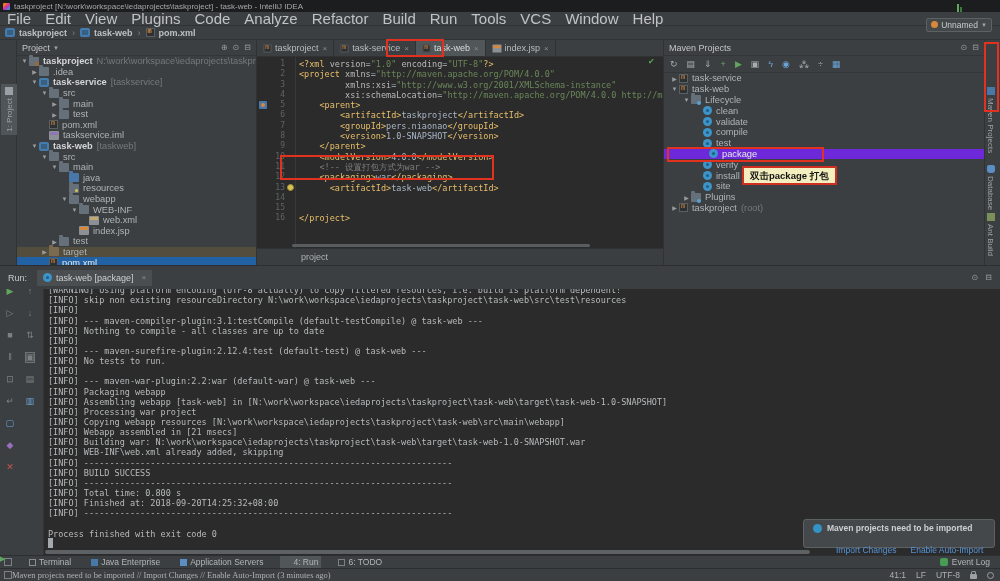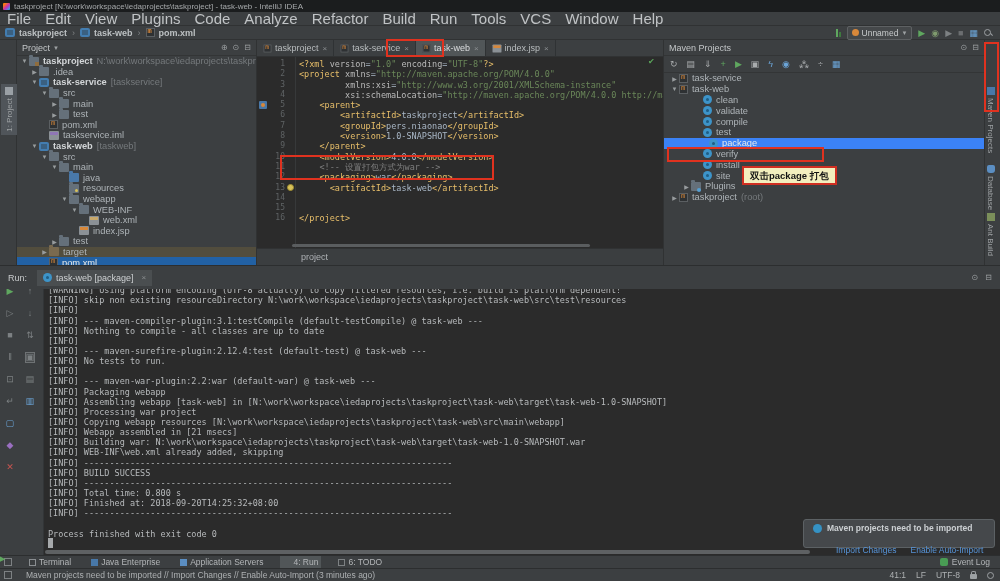--- a/index.html
+++ b/index.html
@@ -5,21 +5,21 @@
   html,body{margin:0;padding:0;background:#222;}
   #app{position:relative;width:1000px;height:581px;background:#3c3f41;font-family:"Liberation Sans",sans-serif;color:#b7babc;overflow:hidden;cursor:default;}
   
   .titlebar{position:absolute;left:0;top:0;width:100%;height:12px;background:#1b1d1e;display:flex;align-items:center;padding-left:3px;box-sizing:border-box;font-size:8px;color:#a6a9ab;}
   .app-icon{width:7px;height:7px;margin-right:4px;background:linear-gradient(135deg,#f97a12 20%,#c22fb5 55%,#07c3f2);border-radius:1px;}
   .menubar{position:absolute;left:0;top:12px;width:100%;height:13px;background:#3c3f41;border-bottom:1px solid #303233;display:flex;align-items:center;font-size:15px;color:#c0c3c5;}
   .menubar .mitem{padding:0 7px;}
   .navbar{position:absolute;left:0;top:26px;width:100%;height:14px;display:flex;align-items:center;font-size:9px;border-bottom:1px solid #303233;box-sizing:border-box;}
   .crumb{display:flex;align-items:center;margin-left:5px;color:#bcc0c2;font-weight:bold;}
   .crumb-sep{color:#7e8284;margin-right:5px;font-weight:normal;}
-  .nav-right{margin-left:auto;display:flex;align-items:center;gap:6px;padding-right:8px;}
+  .nav-right{margin-left:auto;display:flex;align-items:center;gap:6px;padding-right:8px;flex-direction:column;}
   .bgtask{display:inline-flex;gap:1px;align-items:flex-end;height:8px;}
   .bgtask i{display:block;width:2px;background:#5fa75f;}
   .bgtask i:first-child{height:8px}.bgtask i:last-child{height:5px;background:#3e7a3e}
   .combo{display:flex;align-items:center;gap:3px;border:1px solid #5e6163;border-radius:2px;height:12px;padding:0 4px;background:#45484a;font-size:8.5px;color:#c7cacb;}
   .tomcat{width:7px;height:7px;border-radius:50%;background:#d8883a;}
   .caret-down{font-size:6px;color:#9da1a3;}
   .search-mag{position:relative;width:8px;height:8px;}
   .search-mag::before{content:"";position:absolute;left:0;top:0;width:5px;height:5px;border:1.2px solid #9ca0a3;border-radius:50%;}
   .search-mag::after{content:"";position:absolute;left:5.5px;top:5.5px;width:3px;height:1.2px;background:#9ca0a3;transform:rotate(45deg);}
   
@@ -43,21 +43,21 @@
   .ph-icons{margin-left:auto;display:flex;gap:5px;color:#9da1a3;font-size:8px;}
   .tree{font-size:9.3px;color:#aeb4b8;}
   .trow{display:flex;align-items:center;white-space:nowrap;padding-left:calc(3px + var(--depth,0)*10px);}
   #ptree .trow{height:10.6px;}
   #mtree .trow{height:10.8px;padding-left:calc(6px + var(--depth,0)*12px);}
   .arrow{width:9px;font-size:6px;color:#989c9e;text-align:center;flex:0 0 auto;}
   .tlabel{}
   .bold .tlabel{font-weight:bold;color:#d2d5d7;}
   .tsub{color:#75797c;margin-left:4px;}
   .row-selected{background:#2261a4;color:#e6e9ea;}
-  #mtree .row-selected{background:#3b82f6;padding-left:36px;}
+  #mtree .row-selected{background:#6d28d9;padding-left:36px;}
   .row-target{background:#524d3d;}
   
   .ic{display:inline-block;position:relative;width:10px;height:9px;margin-right:4px;flex:0 0 auto;}
   .ic-folder,.ic-java-folder,.ic-resources-folder,.ic-target-folder,.ic-project-dir,.ic-lifecycle,.ic-plugins{background:#65707a;border-radius:1px;}
   .ic-folder::before,.ic-java-folder::before,.ic-resources-folder::before,.ic-target-folder::before,.ic-project-dir::before,.ic-lifecycle::before,.ic-plugins::before{content:"";position:absolute;top:-2px;left:0;width:4px;height:2px;background:inherit;border-radius:1px 1px 0 0;}
   .ic-java-folder{background:#4978a8;}
   .ic-resources-folder::after{content:"";position:absolute;right:1px;bottom:1px;width:3px;height:3px;background:#d8c15a;border-radius:50%;}
   .ic-target-folder{background:#7a6a4f;}
   .ic-project-dir::after{content:"";position:absolute;right:0;bottom:0;width:4px;height:4px;background:#8f6d3e;}
   .ic-lifecycle::after,.ic-plugins::after{content:"";position:absolute;right:0;bottom:-1px;width:4px;height:4px;border-radius:50%;background:#56a0d2;}
@@ -127,21 +127,21 @@
   .con-caret{position:absolute;left:48px;top:538px;width:5px;height:10px;background:#a6a9ab;z-index:2;}
   .con-hscroll{position:absolute;left:45px;top:550px;width:765px;height:4px;background:#5e6163;border-radius:2px;z-index:3;}
   
   .toolwin-bar{position:absolute;left:0;top:555px;width:100%;height:13px;background:#3c3f41;border-top:1px solid #2c2e2f;display:flex;align-items:center;font-size:8.5px;color:#b3b6b8;box-sizing:border-box;z-index:6;}
   .twb-switcher{margin-left:4px;width:8px;height:8px;border:1px solid #7d8183;box-sizing:border-box;}
   .twb-item{display:flex;align-items:center;gap:3px;margin-left:14px;height:13px;padding:0 3px;}
   .twb-item .sicon{width:7px;height:7px;}
   .twb-item.active{background:#515658;}
   .twb-right{margin-left:auto;margin-right:10px;display:flex;align-items:center;gap:4px;}
   .statusbar{position:absolute;left:0;top:568px;width:100%;height:13px;background:#3c3f41;border-top:1px solid #2c2e2f;display:flex;align-items:center;font-size:8.5px;color:#aeb1b3;box-sizing:border-box;z-index:6;}
-  .sb-msg{margin-left:14px;}
+  .sb-msg{font-family:Liberation Serif, serif;}
   .sb-right{margin-left:auto;display:flex;align-items:center;gap:10px;margin-right:6px;}
   .lock-ic{position:relative;width:7px;height:5px;background:#9ca0a3;border-radius:1px;margin-top:3px;}
   .lock-ic::before{content:"";position:absolute;left:1px;top:-3px;width:3px;height:3px;border:1px solid #9ca0a3;border-bottom:none;border-radius:2px 2px 0 0;}
   .gear-ic{width:7px;height:7px;border:1.5px solid #9ca0a3;border-radius:50%;box-sizing:border-box;}
   
   .balloon{position:absolute;left:803px;top:519px;width:192px;height:29px;background:#45484b;border:1px solid #5c6164;border-radius:3px;z-index:25;font-size:8.5px;box-sizing:border-box;padding:3px 0 0 9px;}
   .balloon-title{display:flex;align-items:center;gap:5px;font-weight:bold;color:#ccd0d3;}
   .balloon-links{margin-left:23px;margin-top:12px;display:flex;gap:14px;}
   .blink{color:#5794d8;}
   
@@ -520,20 +520,26 @@
         <div class="trow" style="--depth: 0;">
     <span class="arrow">▶</span>
     <span class="ic ic-maven-module"></span>
     <span class="tlabel">task-service</span>
 
   </div>
         <div class="trow" style="--depth: 0;">
     <span class="arrow">▼</span>
     <span class="ic ic-maven-module"></span>
     <span class="tlabel">task-web</span>
+
+  </div>
+        <div class="trow" style="--depth: 1;">
+    <span class="arrow">▼</span>
+    <span class="ic ic-lifecycle"></span>
+    <span class="tlabel">Lifecycle</span>
 
   </div>
         <div class="trow" style="--depth: 2;">
     <span class="arrow"></span>
     <span class="ic ic-goal"></span>
     <span class="tlabel">clean</span>
 
   </div>
         <div class="trow" style="--depth: 2;">
     <span class="arrow"></span>

